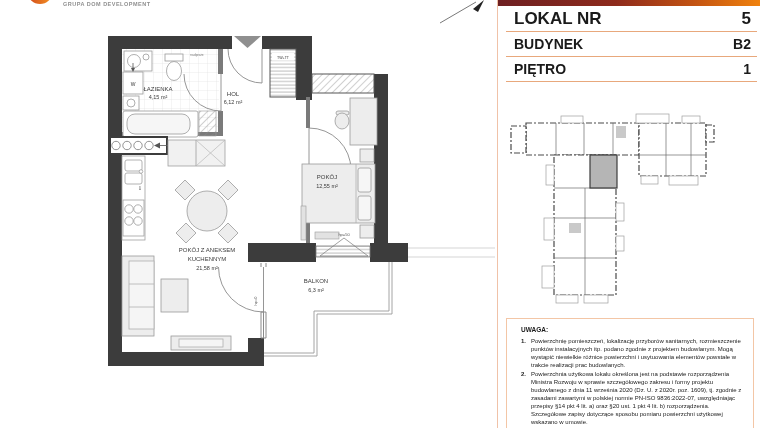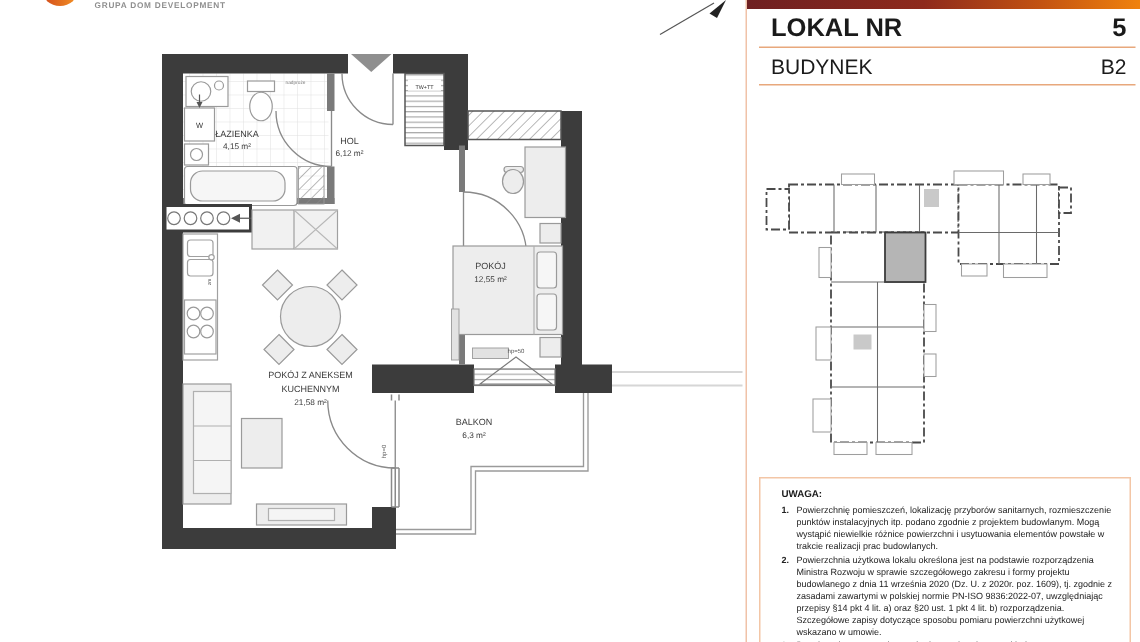--- a/index.html
+++ b/index.html
@@ -14,21 +14,21 @@
   
   .plan-svg{position:absolute;left:0;top:0;}
   .compass{position:absolute;left:432px;top:0;}
   
   .right-panel{position:absolute;left:497px;top:0;width:263px;height:428px;
     border-left:1px solid #f0c2a8;box-sizing:border-box;background:#fff;}
   .gradient-bar{height:6px;width:100%;
     background:linear-gradient(90deg,#6e2022 0%,#8e2a1c 45%,#c35312 75%,#f0820d 100%);}
   .info-table{margin:1px 3px 0 8px;}
   .info-row{display:flex;justify-content:space-between;align-items:center;
-    height:24px;border-bottom:1px solid #e8a87c;font-size:14px;padding:0 6px 0 8px;}
+    height:24px;border-bottom:1px solid #e8a87c;font-size:14px;padding:0 6px 0 8px;font-weight:bold;}
   .info-row.first{font-weight:bold;font-size:17px;}
   .keyplan{position:absolute;left:8px;top:108px;}
   .uwaga{position:absolute;left:8px;top:318px;width:248px;height:112px;
     border:1px solid #f3c6a6;border-bottom:none;box-sizing:border-box;
     padding:7px 10px 0 14px;}
   .uwaga-title{font-weight:bold;font-size:6.5px;margin-bottom:5px;}
   .note{display:flex;font-size:6px;line-height:1.33;color:#222;margin-bottom:1px;}
   .note-num{font-weight:bold;width:10px;flex:none;}
   .note-text{flex:1;}
 </style>
@@ -233,20 +233,24 @@
 
   <div class="info-table">
     <div class="info-row first">
       <span>LOKAL NR</span>
       <span>5</span>
     </div>
     <div class="info-row">
       <span>BUDYNEK</span>
       <span>B2</span>
     </div>
+    <div class="info-row">
+      <span>PIĘTRO</span>
+      <span>1</span>
+    </div>
   </div>
 
   <svg class="keyplan" width="250" height="200" viewBox="0 0 250 200">
     <g fill="#fff" stroke="#4a4a4a" stroke-width="1.2" stroke-dasharray="6 2 2 2">
       <rect x="20" y="15" width="113" height="32"></rect>
       <rect x="133" y="15" width="67" height="53"></rect>
       <rect x="200" y="17" width="8" height="17"></rect>
       <rect x="5" y="18" width="15" height="27"></rect>
       <rect x="48" y="47" width="62" height="140"></rect>
     </g>

